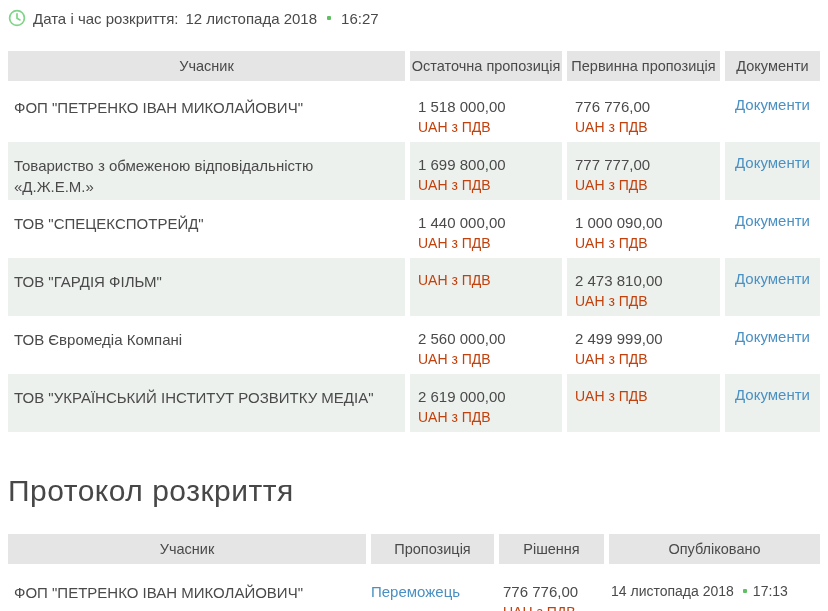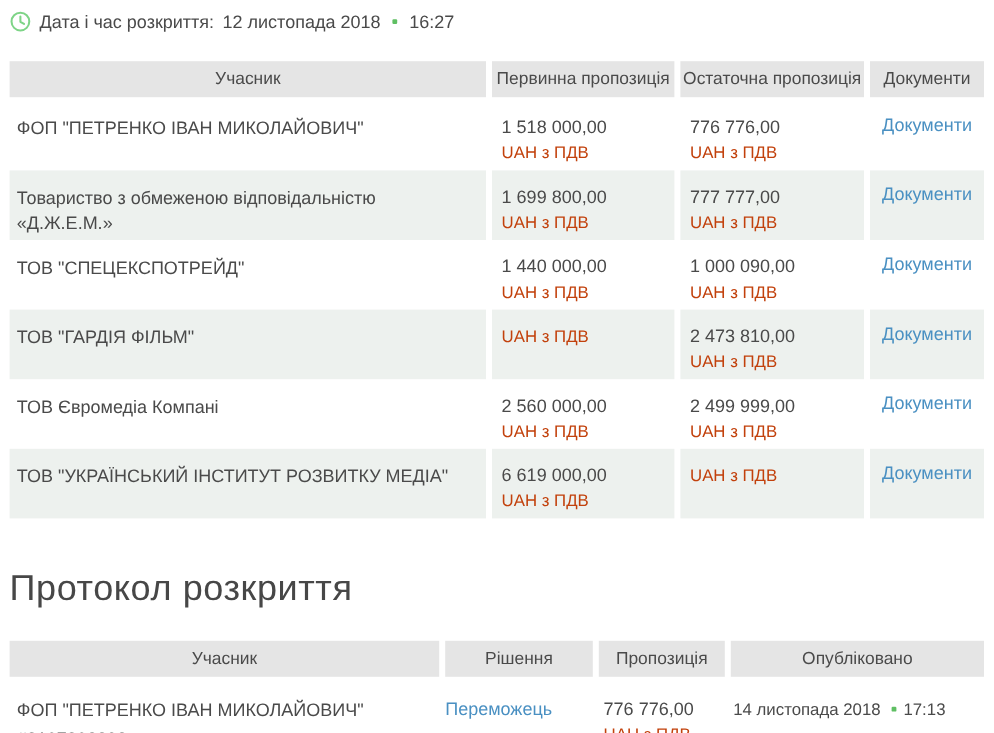--- a/index.html
+++ b/index.html
@@ -61,22 +61,22 @@
   </span>
   <span class="lbl">Дата і час розкриття:</span>
   <span>12 листопада 2018</span>
   <span class="gdot"></span>
   <span>16:27</span>
 </div>
 
 <div class="grid t1">
   <div class="grow thead">
     <div class="th">Учасник</div>
+    <div class="th">Остаточна пропозиція</div>
     <div class="th">Первинна пропозиція</div>
-    <div class="th">Остаточна пропозиція</div>
     <div class="th">Документи</div>
   </div>
 
   <div class="grow brow">
     <div class="cell c-participant">ФОП "ПЕТРЕНКО ІВАН МИКОЛАЙОВИЧ"</div>
     <div class="cell c-amount">
       <div>1 518 000,00</div>
       <div class="muted">UAH з ПДВ</div>
     </div>
     <div class="cell c-amount">
@@ -143,39 +143,39 @@
       <div class="muted">UAH з ПДВ</div>
     </div>
     <div class="cell c-docs">
       <a class="link">Документи</a>
     </div>
   </div>
 
   <div class="grow brow alt">
     <div class="cell c-participant">ТОВ "УКРАЇНСЬКИЙ ІНСТИТУТ РОЗВИТКУ МЕДІА"</div>
     <div class="cell c-amount">
-      <div>6 619 000,00</div>
+      <div>2 619 000,00</div>
       <div class="muted">UAH з ПДВ</div>
     </div>
     <div class="cell c-amount">
       <div class="muted">UAH з ПДВ</div>
     </div>
     <div class="cell c-docs">
       <a class="link">Документи</a>
     </div>
   </div>
 </div>
 
 <h1 class="protocol">Протокол розкриття</h1>
 
 <div class="grid t2">
   <div class="grow thead">
     <div class="th">Учасник</div>
+    <div class="th">Пропозиція</div>
     <div class="th">Рішення</div>
-    <div class="th">Пропозиція</div>
     <div class="th">Опубліковано</div>
   </div>
 
   <div class="grow p-row">
     <div class="cell p-name">
       <div>ФОП "ПЕТРЕНКО ІВАН МИКОЛАЙОВИЧ"</div>
       <div>#3107802398</div>
     </div>
     <div class="cell p-decision">
       <a class="link">Переможець</a>

